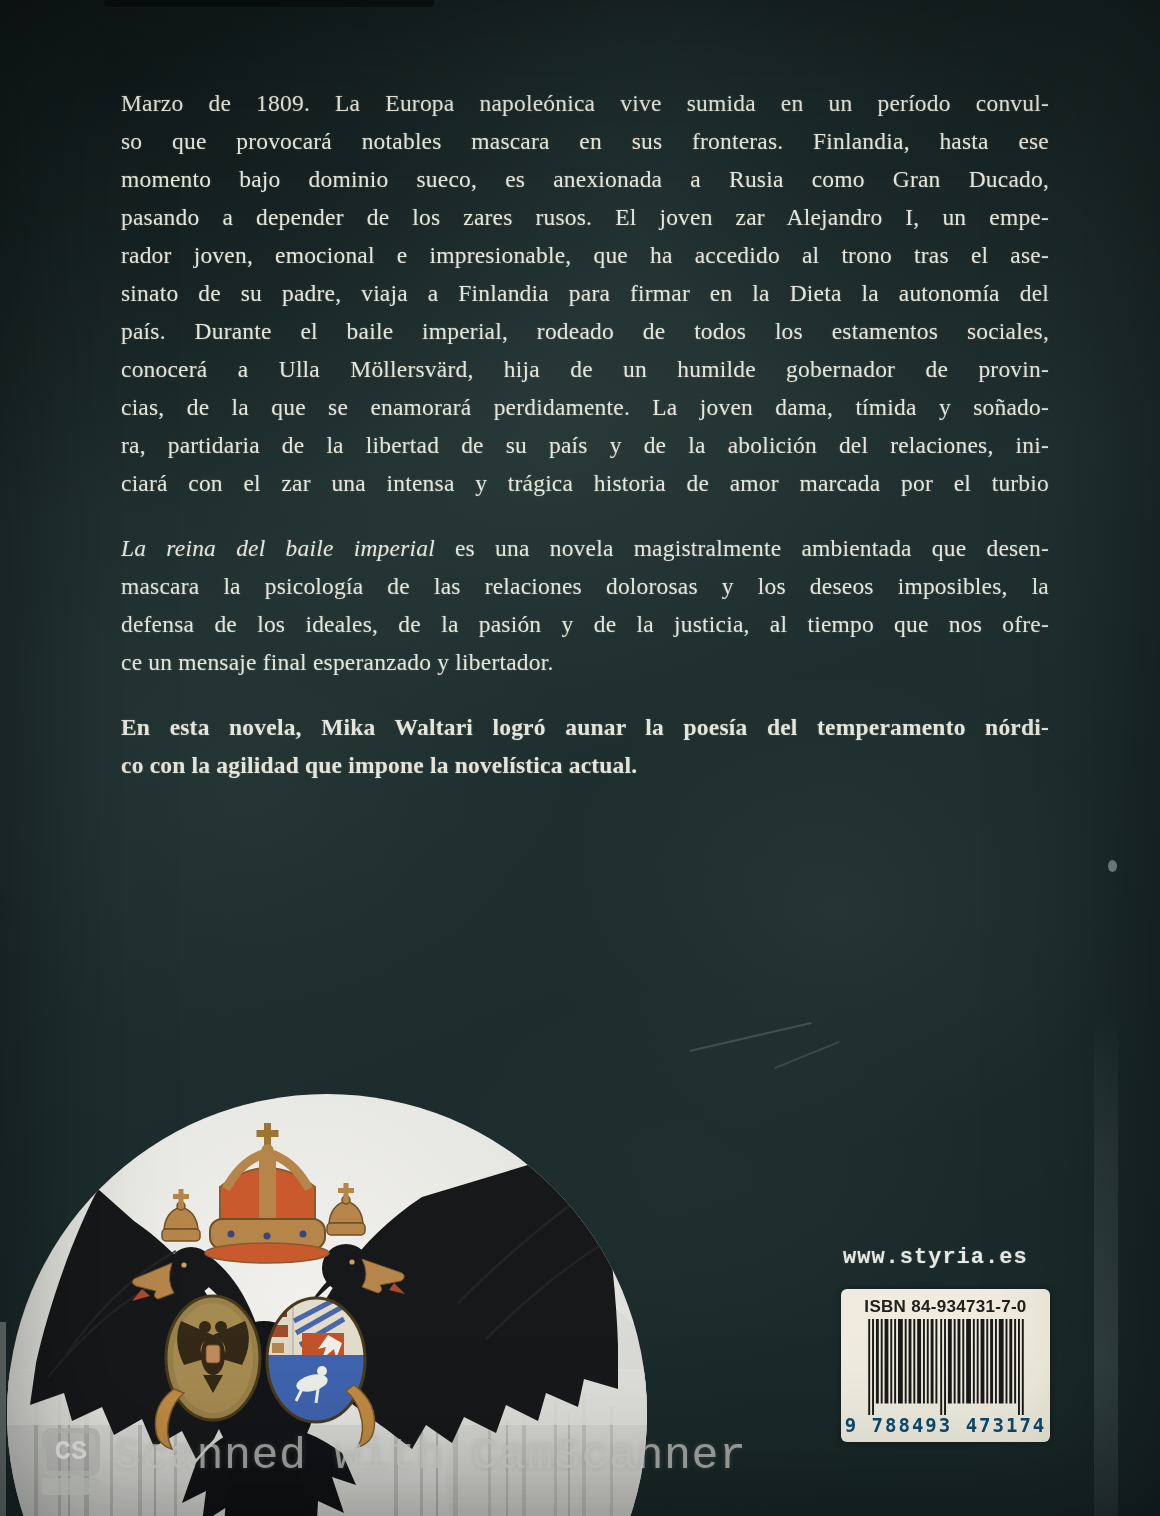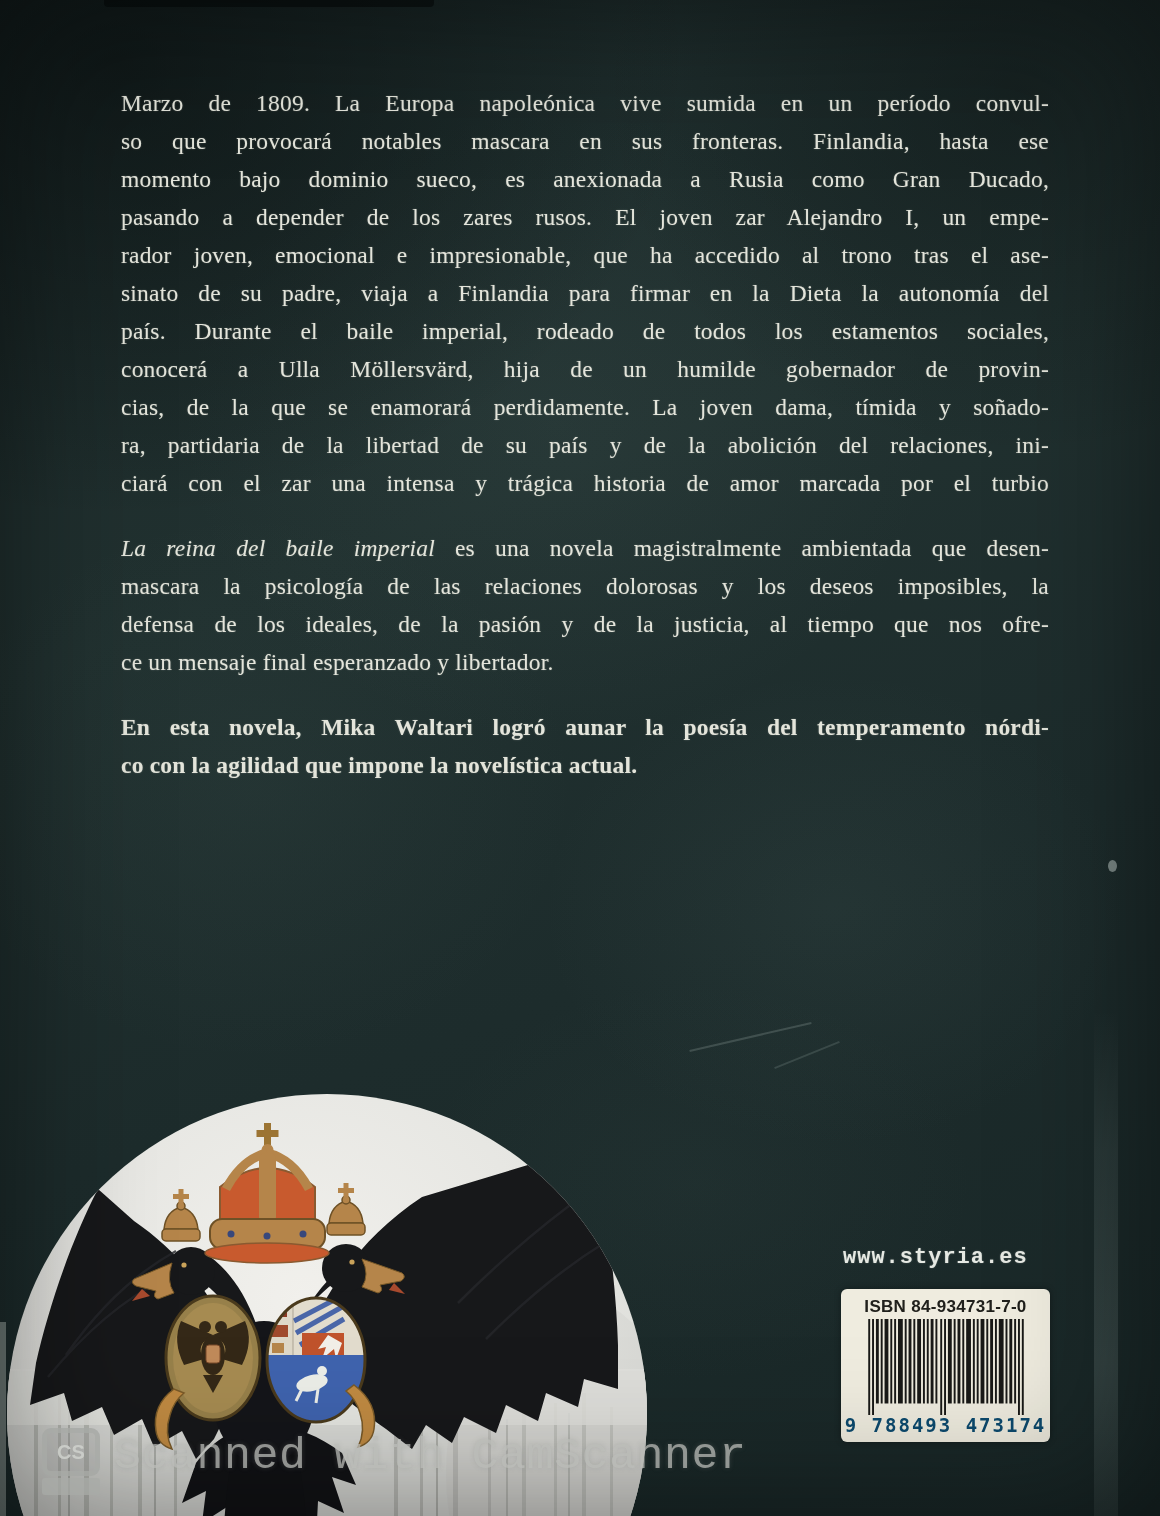--- a/index.html
+++ b/index.html
@@ -46,21 +46,21 @@
   .ean{margin-top:-1px;text-align:center;font-family:"DejaVu Sans Mono",monospace;
     font-size:19px;font-weight:600;color:#0c4a6e;letter-spacing:2px;}
 
   
   .emblem{position:absolute;left:6px;top:1093px;width:642px;height:642px;}
 
   
   .wm{position:absolute;left:42px;top:1428px;display:flex;align-items:flex-start;gap:14px;z-index:6;}
   .cs-badge{position:relative;width:48px;height:38px;border:5px solid rgba(168,171,167,.75);
     border-radius:9px;display:flex;align-items:center;justify-content:center;
-    font-family:Liberation Sans, sans-serif;font-weight:700;font-size:20px;
+    font-family:Liberation Mono, monospace;font-weight:700;font-size:27px;
     color:rgba(205,207,203,.9);background:rgba(130,134,130,.22);}
   .cs-badge::after{content:"";position:absolute;left:-5px;bottom:-24px;width:58px;height:17px;
     background:rgba(168,171,167,.75);border-radius:3px;}
   .wm-text{font-family:Liberation Mono, monospace;font-size:45px;line-height:58px;
     color:rgba(188,190,186,.72);letter-spacing:.5px;text-shadow:0 0 5px rgba(130,134,130,.3);}
 </style>
 </head>
 <body>
 
 <div class="page">

